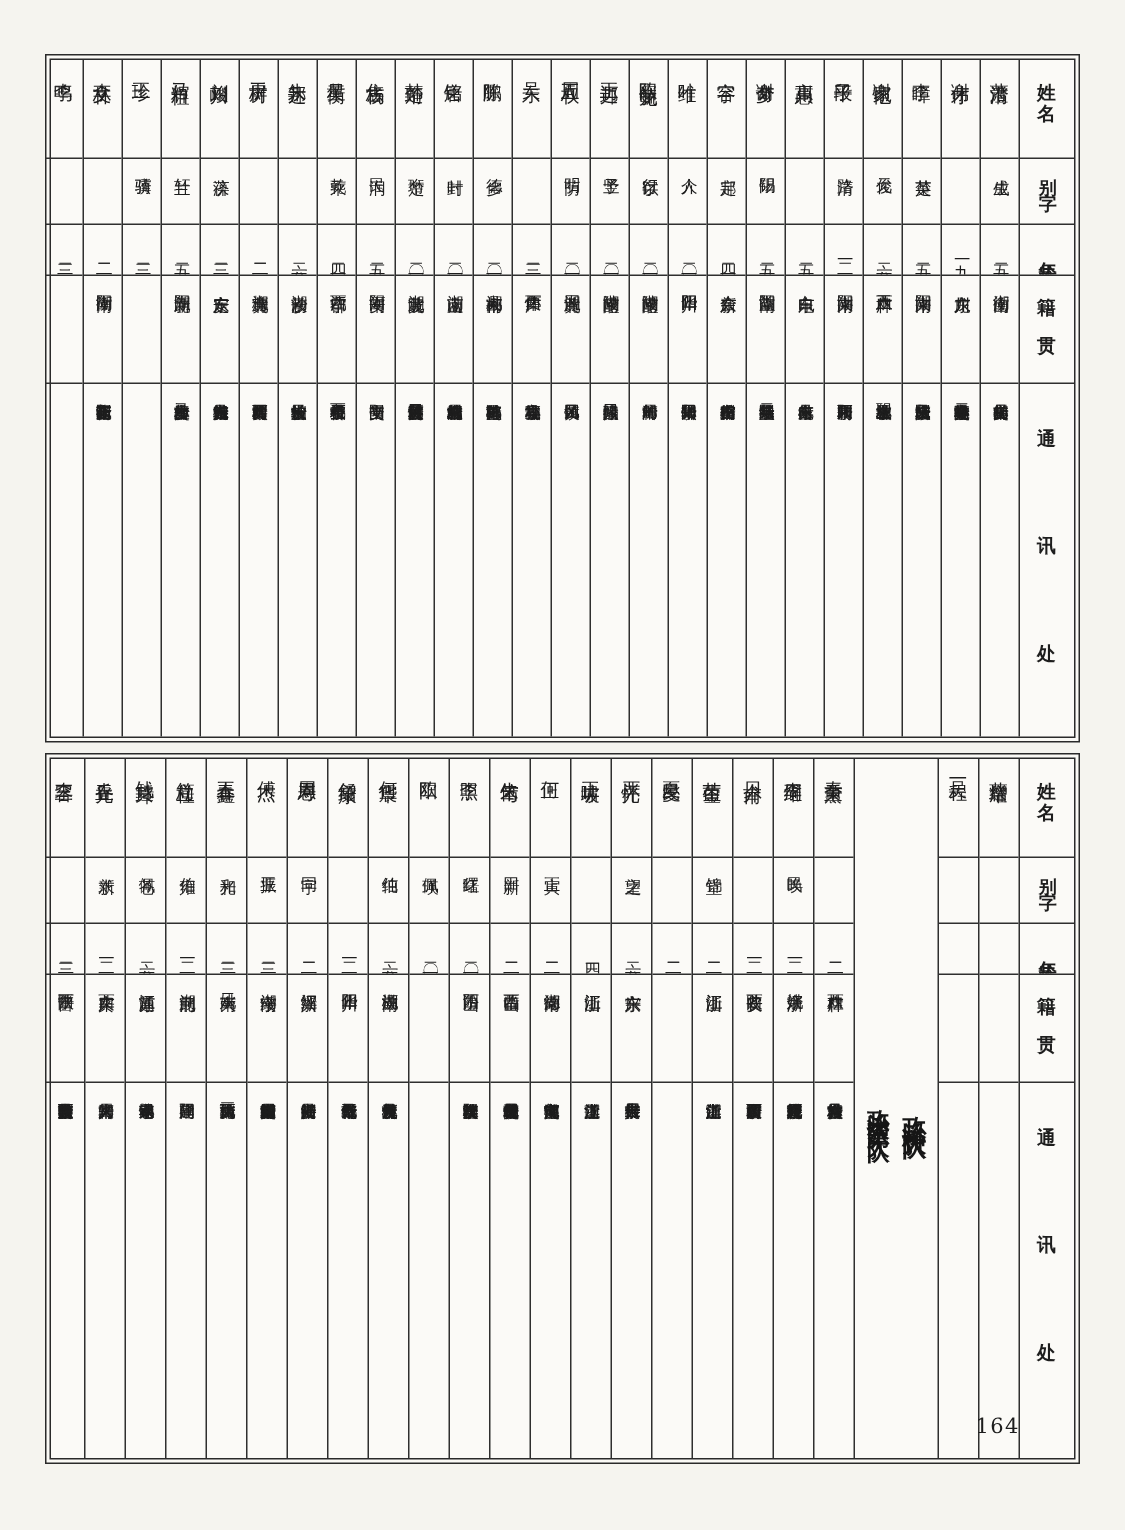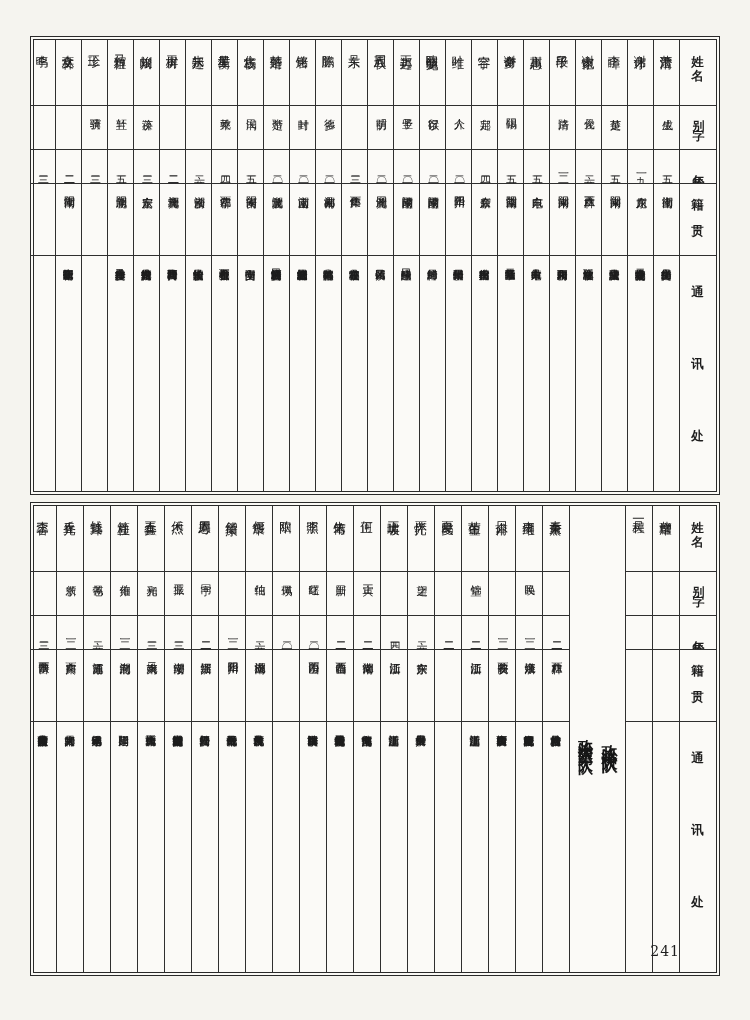--- a/index.html
+++ b/index.html
@@ -942,14 +942,14 @@
               <span class="vtxt sm f-origin">陕西富平</span>
             </div>
     <div class="cell c-addr last">
               <span class="vtxt addr f-addr">陕西耀县南大街长盛东宝号转</span>
             </div>
   </div>
 </div>
     </div>
   </div>
 
-  <div class="pageno">241</div>
+  <div class="pageno">164</div>
 </div>
 
 </body></html>

